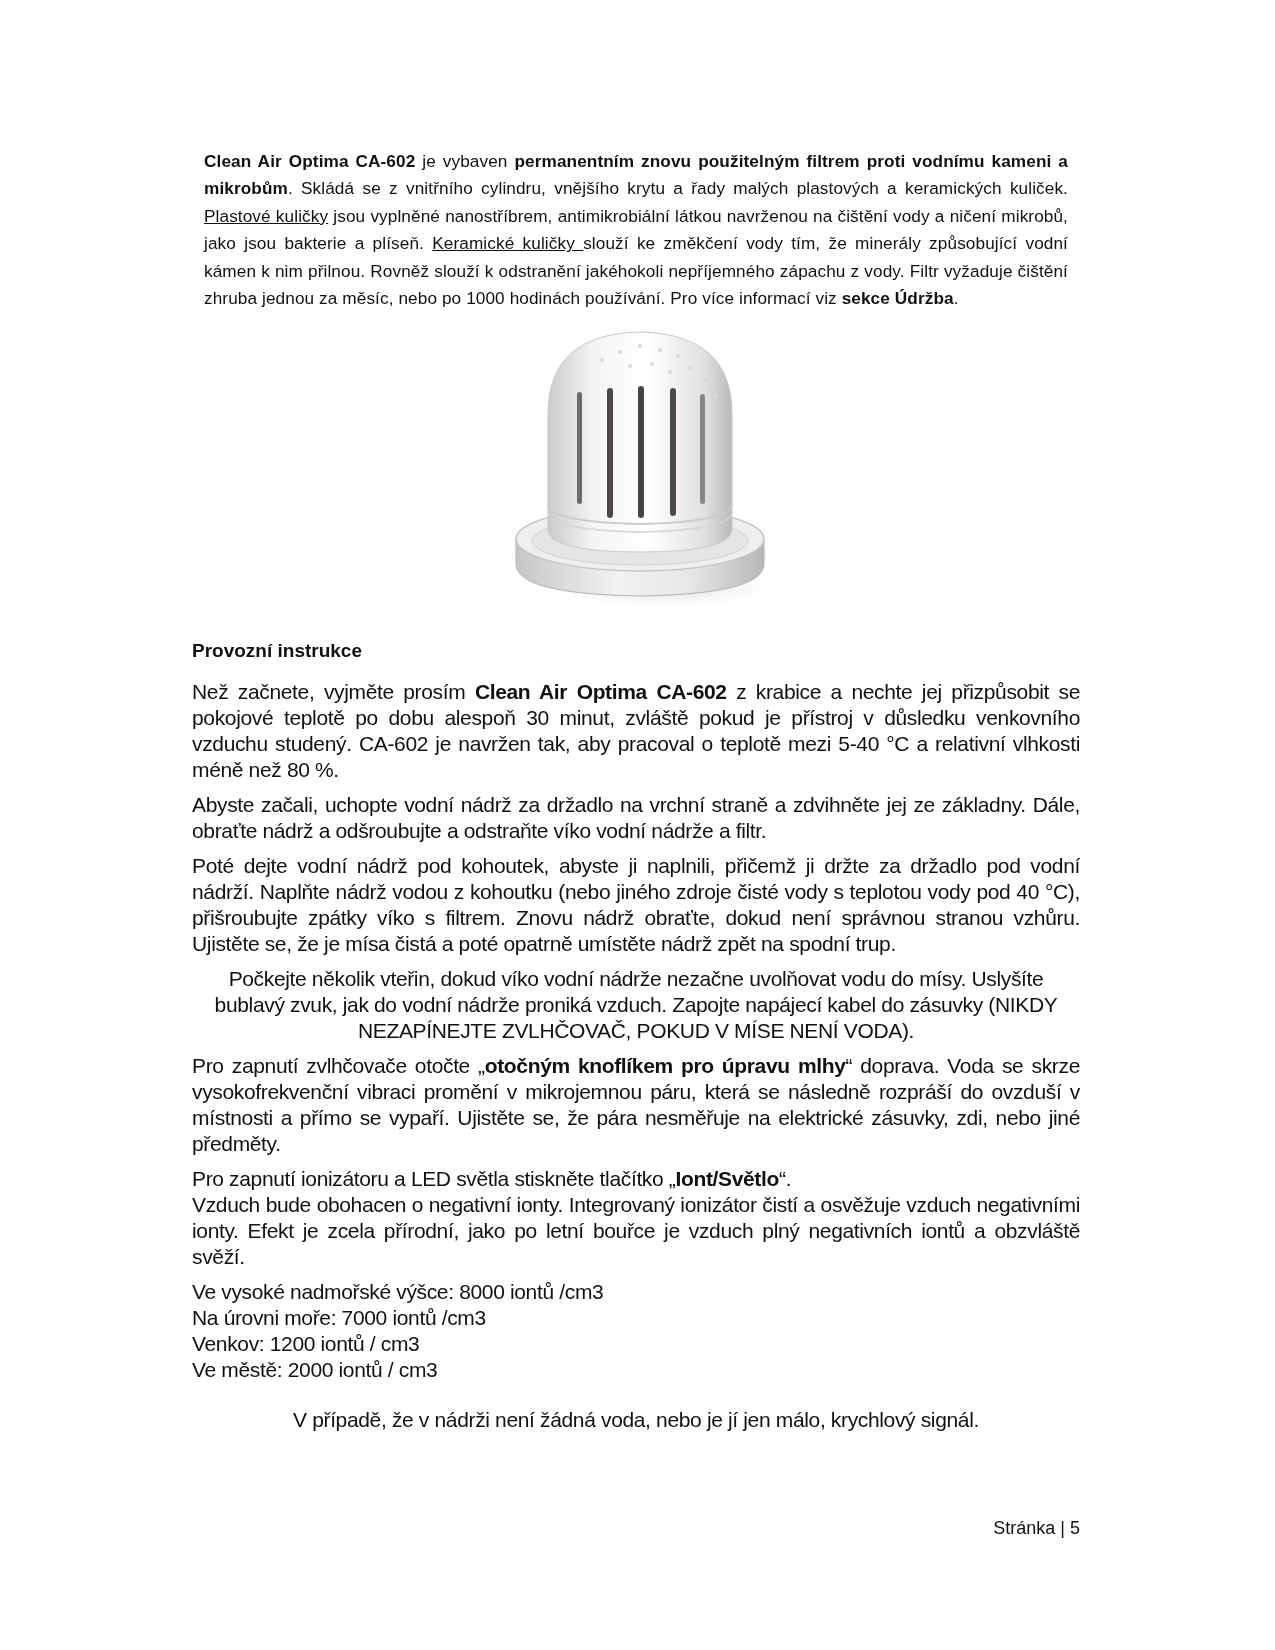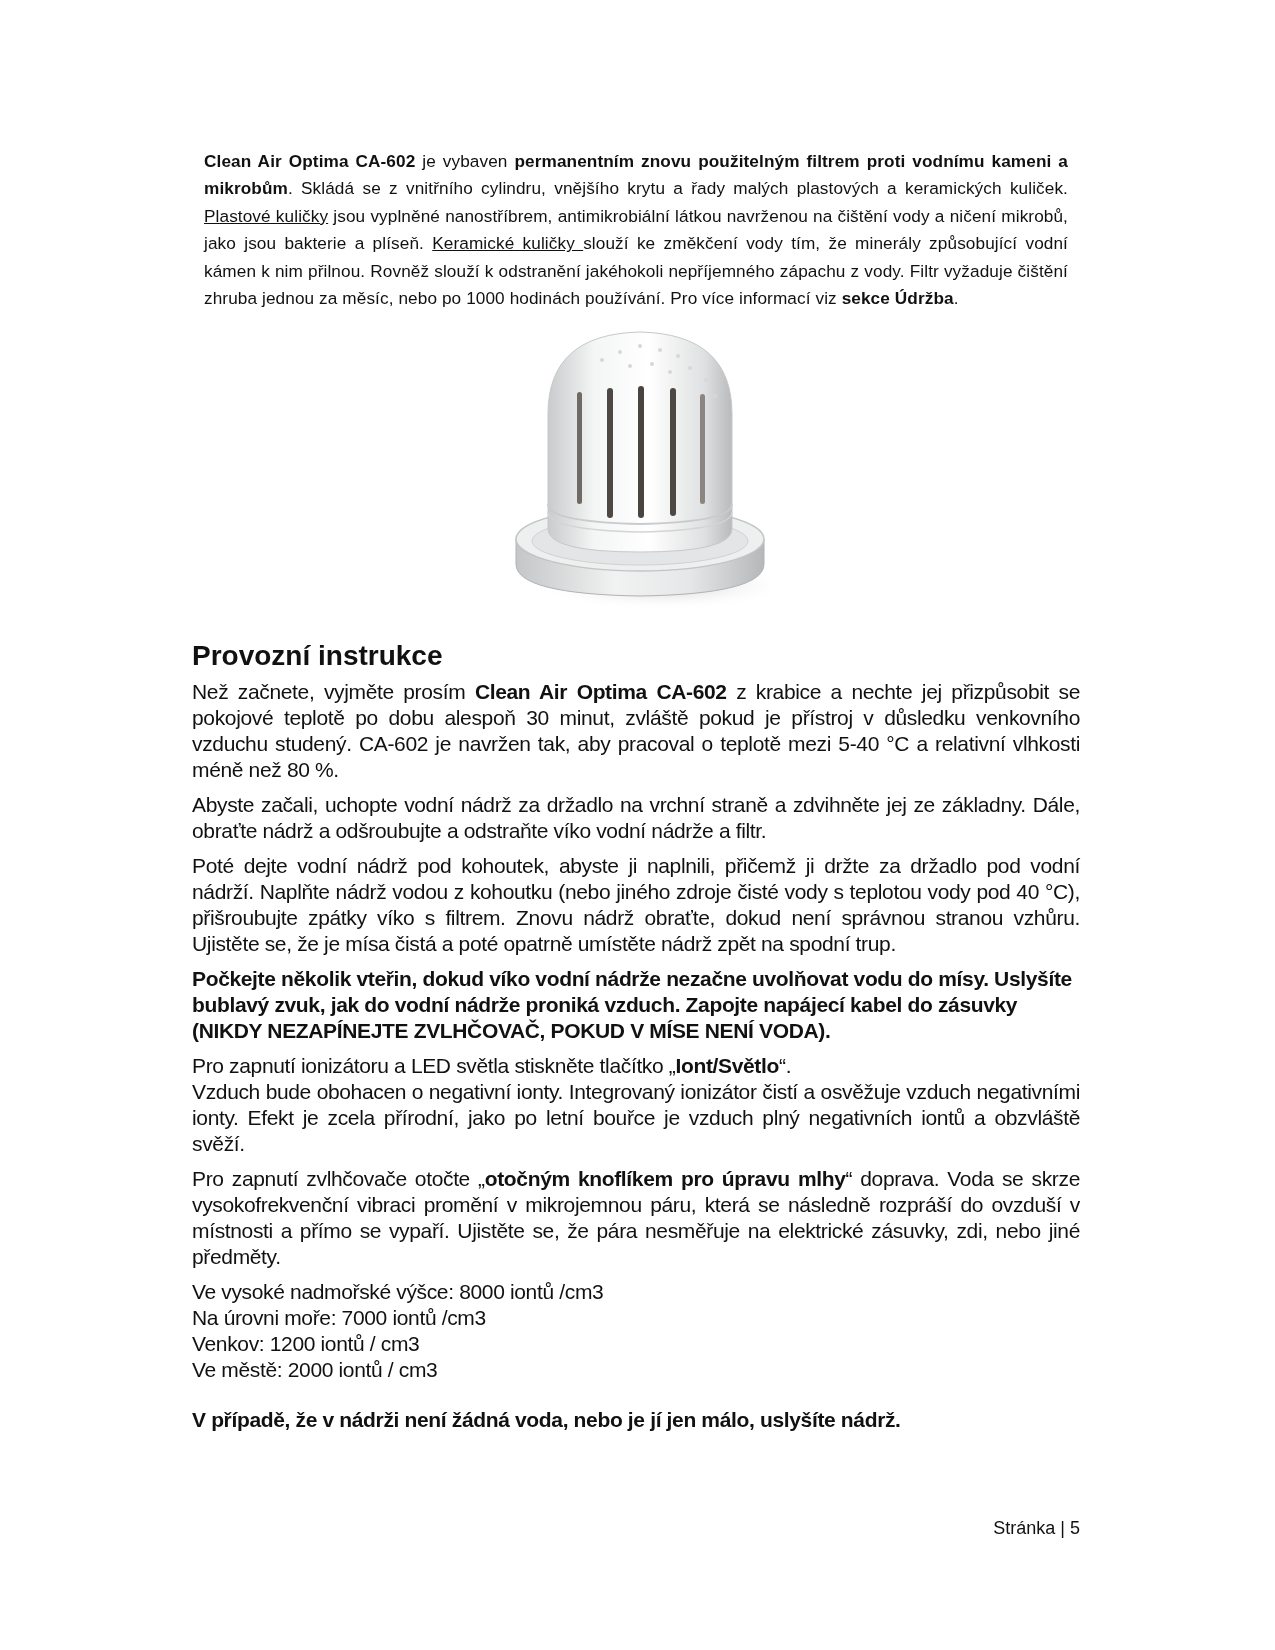--- a/index.html
+++ b/index.html
@@ -4,25 +4,25 @@
 <style>
   html, body { margin: 0; padding: 0; background: #ffffff; }
   body { width: 1275px; height: 1650px; position: relative; overflow: hidden;
          font-family: "Liberation Sans", sans-serif; color: #111111; }
   .page { position: absolute; left: 192px; top: 136px; width: 888px; }
   .intro { font-size: 17.2px; line-height: 27.4px; text-align: justify; margin: 12px; letter-spacing: 0.1px; }
   .intro b { font-weight: bold; }
   .u { text-decoration: underline; }
   .figure { position: relative; width: 888px; height: 320px; margin-top: 8px; }
   .figure svg { position: absolute; left: 318px; top: 0; }
-  h2 { font-size: 28px; font-weight: bold; margin: 0; position: absolute; left: 192px; top: 640px; }
+  h2 { font-size: 19px; font-weight: bold; margin: 0; position: absolute; left: 192px; top: 640px; }
   .body { position: absolute; left: 192px; top: 679px; width: 888px; font-size: 21px; line-height: 26px;
           letter-spacing: -0.35px; }
   .body p { margin: 0 0 9px 0; text-align: justify; }
-  .body p.left { text-align: left; font-weight: bold; }
+  .body p.left { text-align: center; }
   .body b { font-weight: bold; }
   .ions { margin: 0; }
   .ions div { line-height: 26px; }
   .gap { height: 24px; }
   .footer { position: absolute; right: 195px; top: 1518px; font-size: 18px; }
 </style>
 </head>
 <body>
 
 <div class="page">
@@ -82,29 +82,29 @@
   </div>
 </div>
 
 <h2>Provozní instrukce</h2>
 
 <div class="body">
   <p><span>Než začnete, vyjměte prosím </span><b>Clean Air Optima CA-602</b><span> z krabice a nechte jej přizpůsobit se pokojové teplotě po dobu alespoň 30 minut, zvláště pokud je přístroj v důsledku venkovního vzduchu studený. CA-602 je navržen tak, aby pracoval o teplotě mezi 5-40 °C a relativní vlhkosti méně než 80 %.</span></p>
   <p>Abyste začali, uchopte vodní nádrž za držadlo na vrchní straně a zdvihněte jej ze základny. Dále, obraťte nádrž a odšroubujte a odstraňte víko vodní nádrže a filtr.</p>
   <p>Poté dejte vodní nádrž pod kohoutek, abyste ji naplnili, přičemž ji držte za držadlo pod vodní nádrží. Naplňte nádrž vodou z kohoutku (nebo jiného zdroje čisté vody s teplotou vody pod 40 °C), přišroubujte zpátky víko s filtrem. Znovu nádrž obraťte, dokud není správnou stranou vzhůru. Ujistěte se, že je mísa čistá a poté opatrně umístěte nádrž zpět na spodní trup.</p>
   <p class="left">Počkejte několik vteřin, dokud víko vodní nádrže nezačne uvolňovat vodu do mísy. Uslyšíte bublavý zvuk, jak do vodní nádrže proniká vzduch. Zapojte napájecí kabel do zásuvky (NIKDY NEZAPÍNEJTE ZVLHČOVAČ, POKUD V MÍSE NENÍ VODA).</p>
+  <p><span>Pro zapnutí zvlhčovače otočte „</span><b>otočným knoflíkem pro úpravu mlhy</b><span>“ doprava. Voda se skrze vysokofrekvenční vibraci promění v mikrojemnou páru, která se následně rozpráší do ovzduší v místnosti a přímo se vypaří. Ujistěte se, že pára nesměřuje na elektrické zásuvky, zdi, nebo jiné předměty.</span></p>
   <p><span>Pro zapnutí ionizátoru a LED světla stiskněte tlačítko „</span><b>Iont/Světlo</b><span>“.</span><br><span>Vzduch bude obohacen o negativní ionty. Integrovaný ionizátor čistí a osvěžuje vzduch negativními ionty. Efekt je zcela přírodní, jako po letní bouřce je vzduch plný negativních iontů a obzvláště svěží.</span></p>
-  <p><span>Pro zapnutí zvlhčovače otočte „</span><b>otočným knoflíkem pro úpravu mlhy</b><span>“ doprava. Voda se skrze vysokofrekvenční vibraci promění v mikrojemnou páru, která se následně rozpráší do ovzduší v místnosti a přímo se vypaří. Ujistěte se, že pára nesměřuje na elektrické zásuvky, zdi, nebo jiné předměty.</span></p>
   <div class="ions">
     <div>Ve vysoké nadmořské výšce: 8000 iontů /cm3</div>
     <div>Na úrovni moře: 7000 iontů /cm3</div>
     <div>Venkov: 1200 iontů / cm3</div>
     <div>Ve městě: 2000 iontů / cm3</div>
   </div>
   <div class="gap"></div>
-  <p class="left">V případě, že v nádrži není žádná voda, nebo je jí jen málo, uslyšíte nádrž.</p>
+  <p class="left">V případě, že v nádrži není žádná voda, nebo je jí jen málo, krychlový signál.</p>
 </div>
 
 <div class="footer">
   <span>Stránka</span>
   <span>|</span>
   <span>5</span>
 </div>
 
 </body></html>

